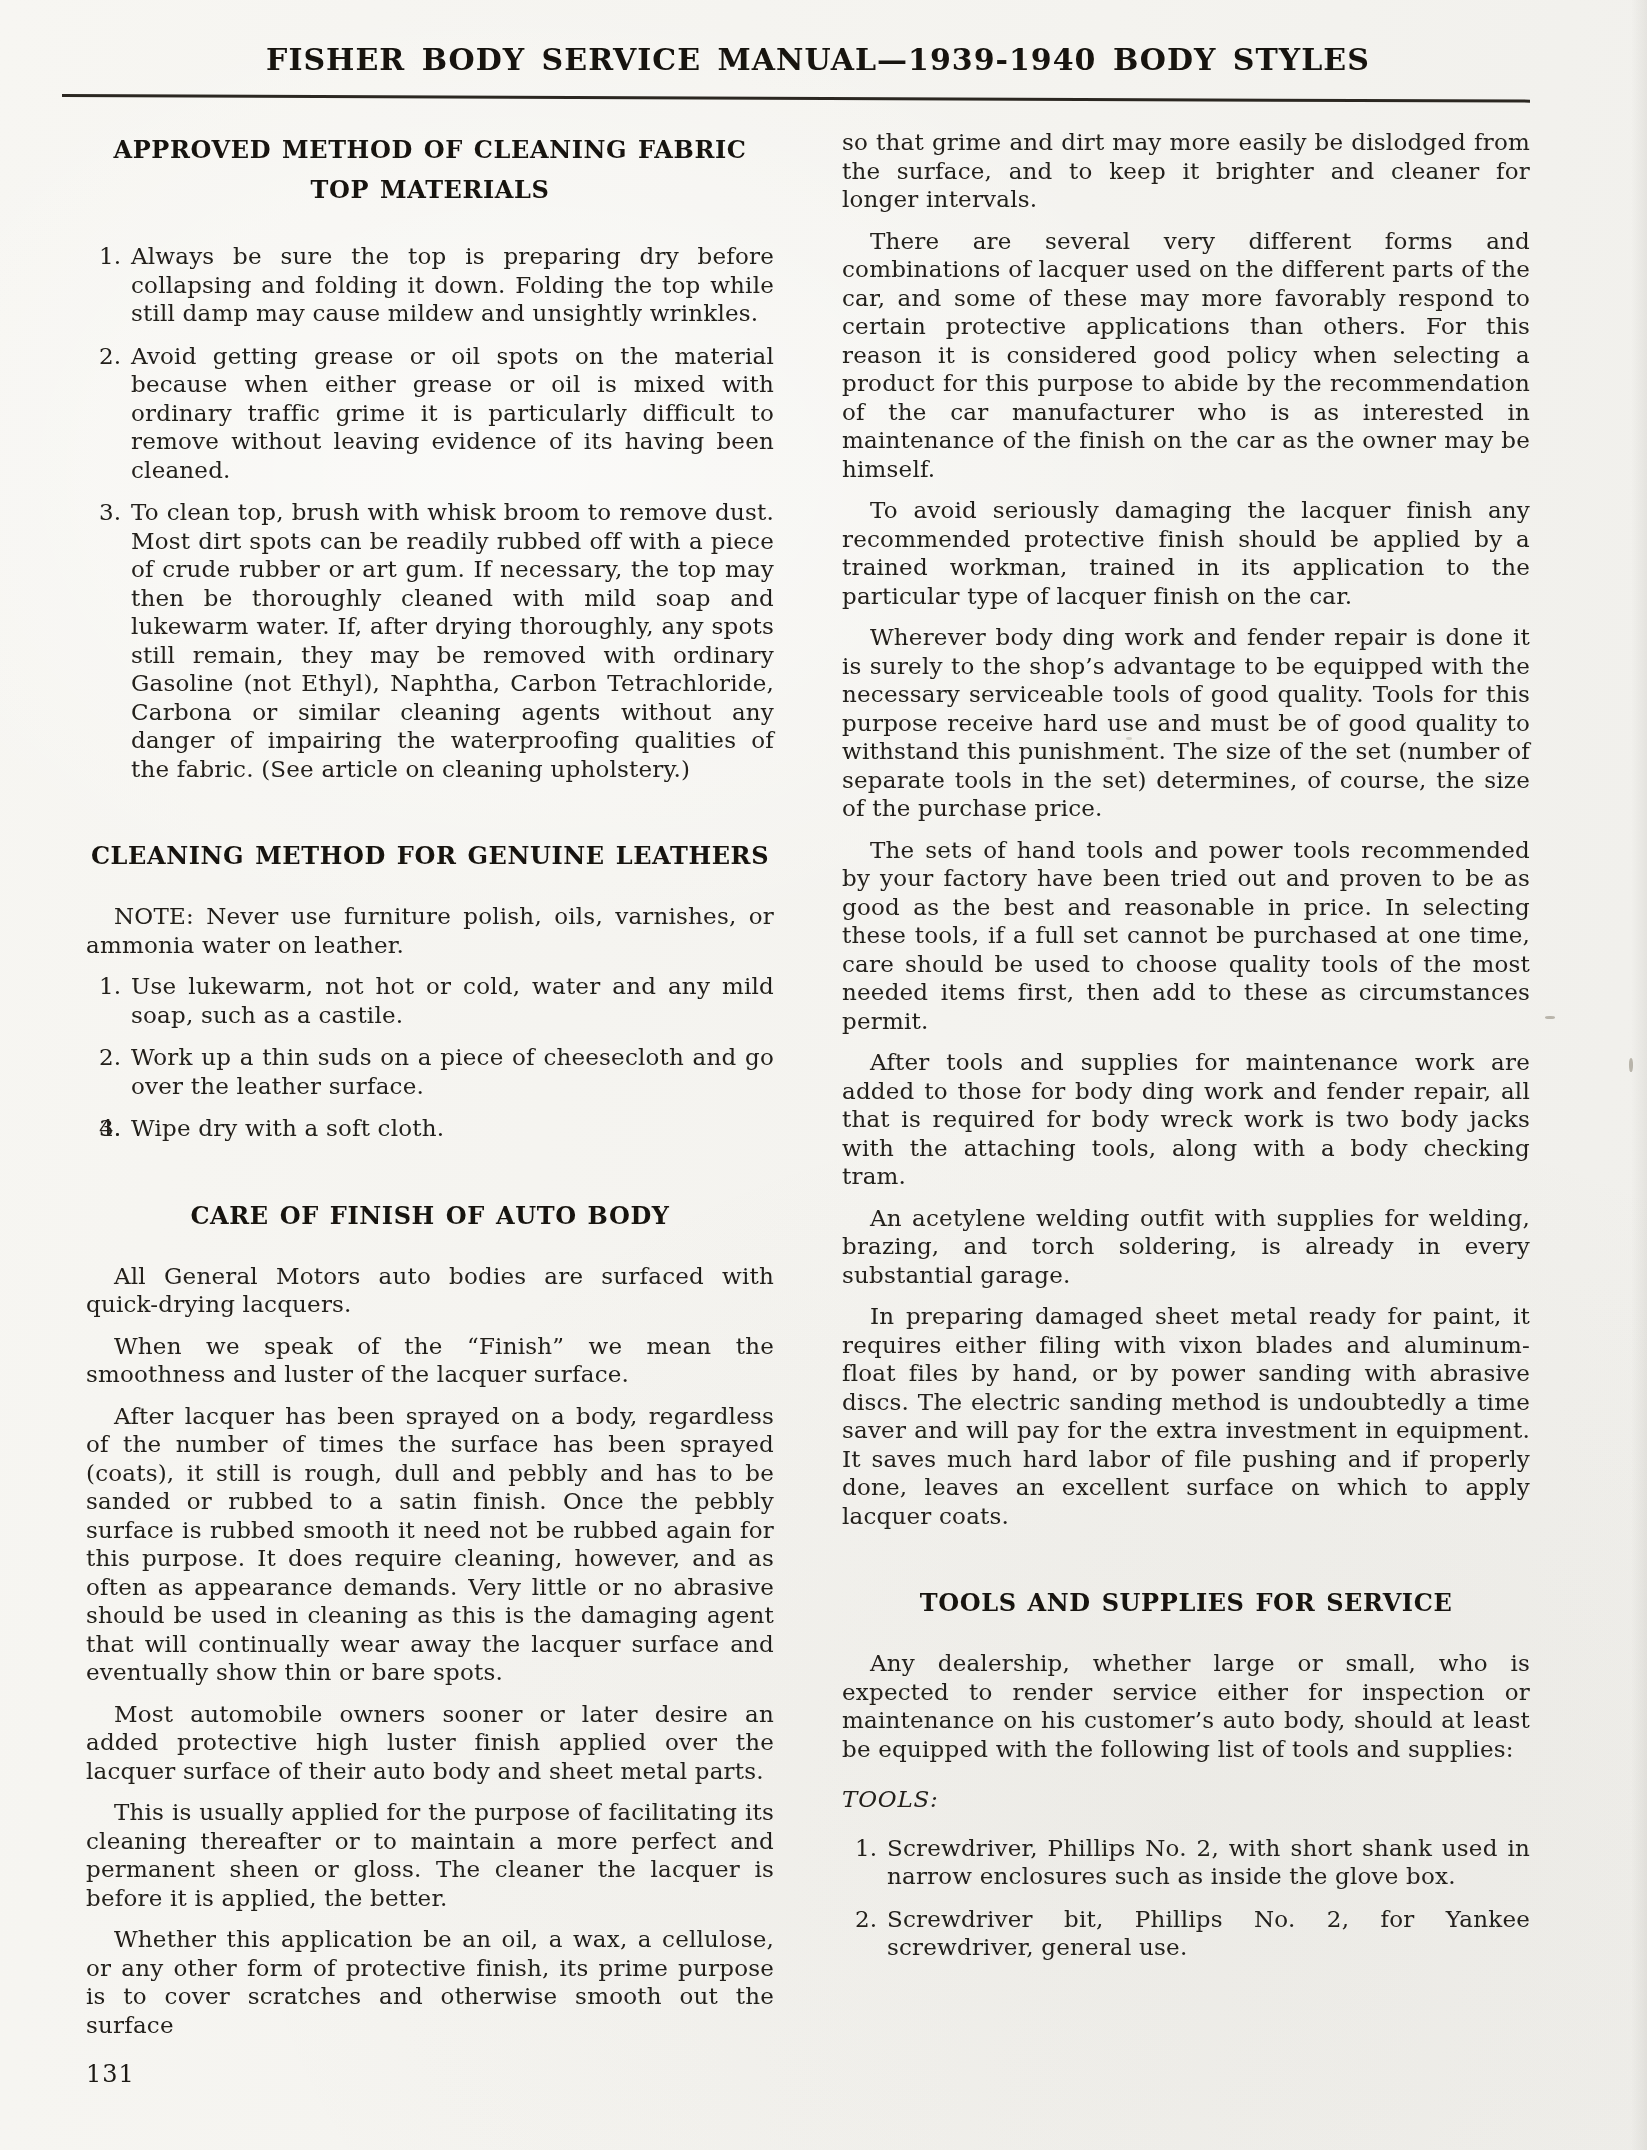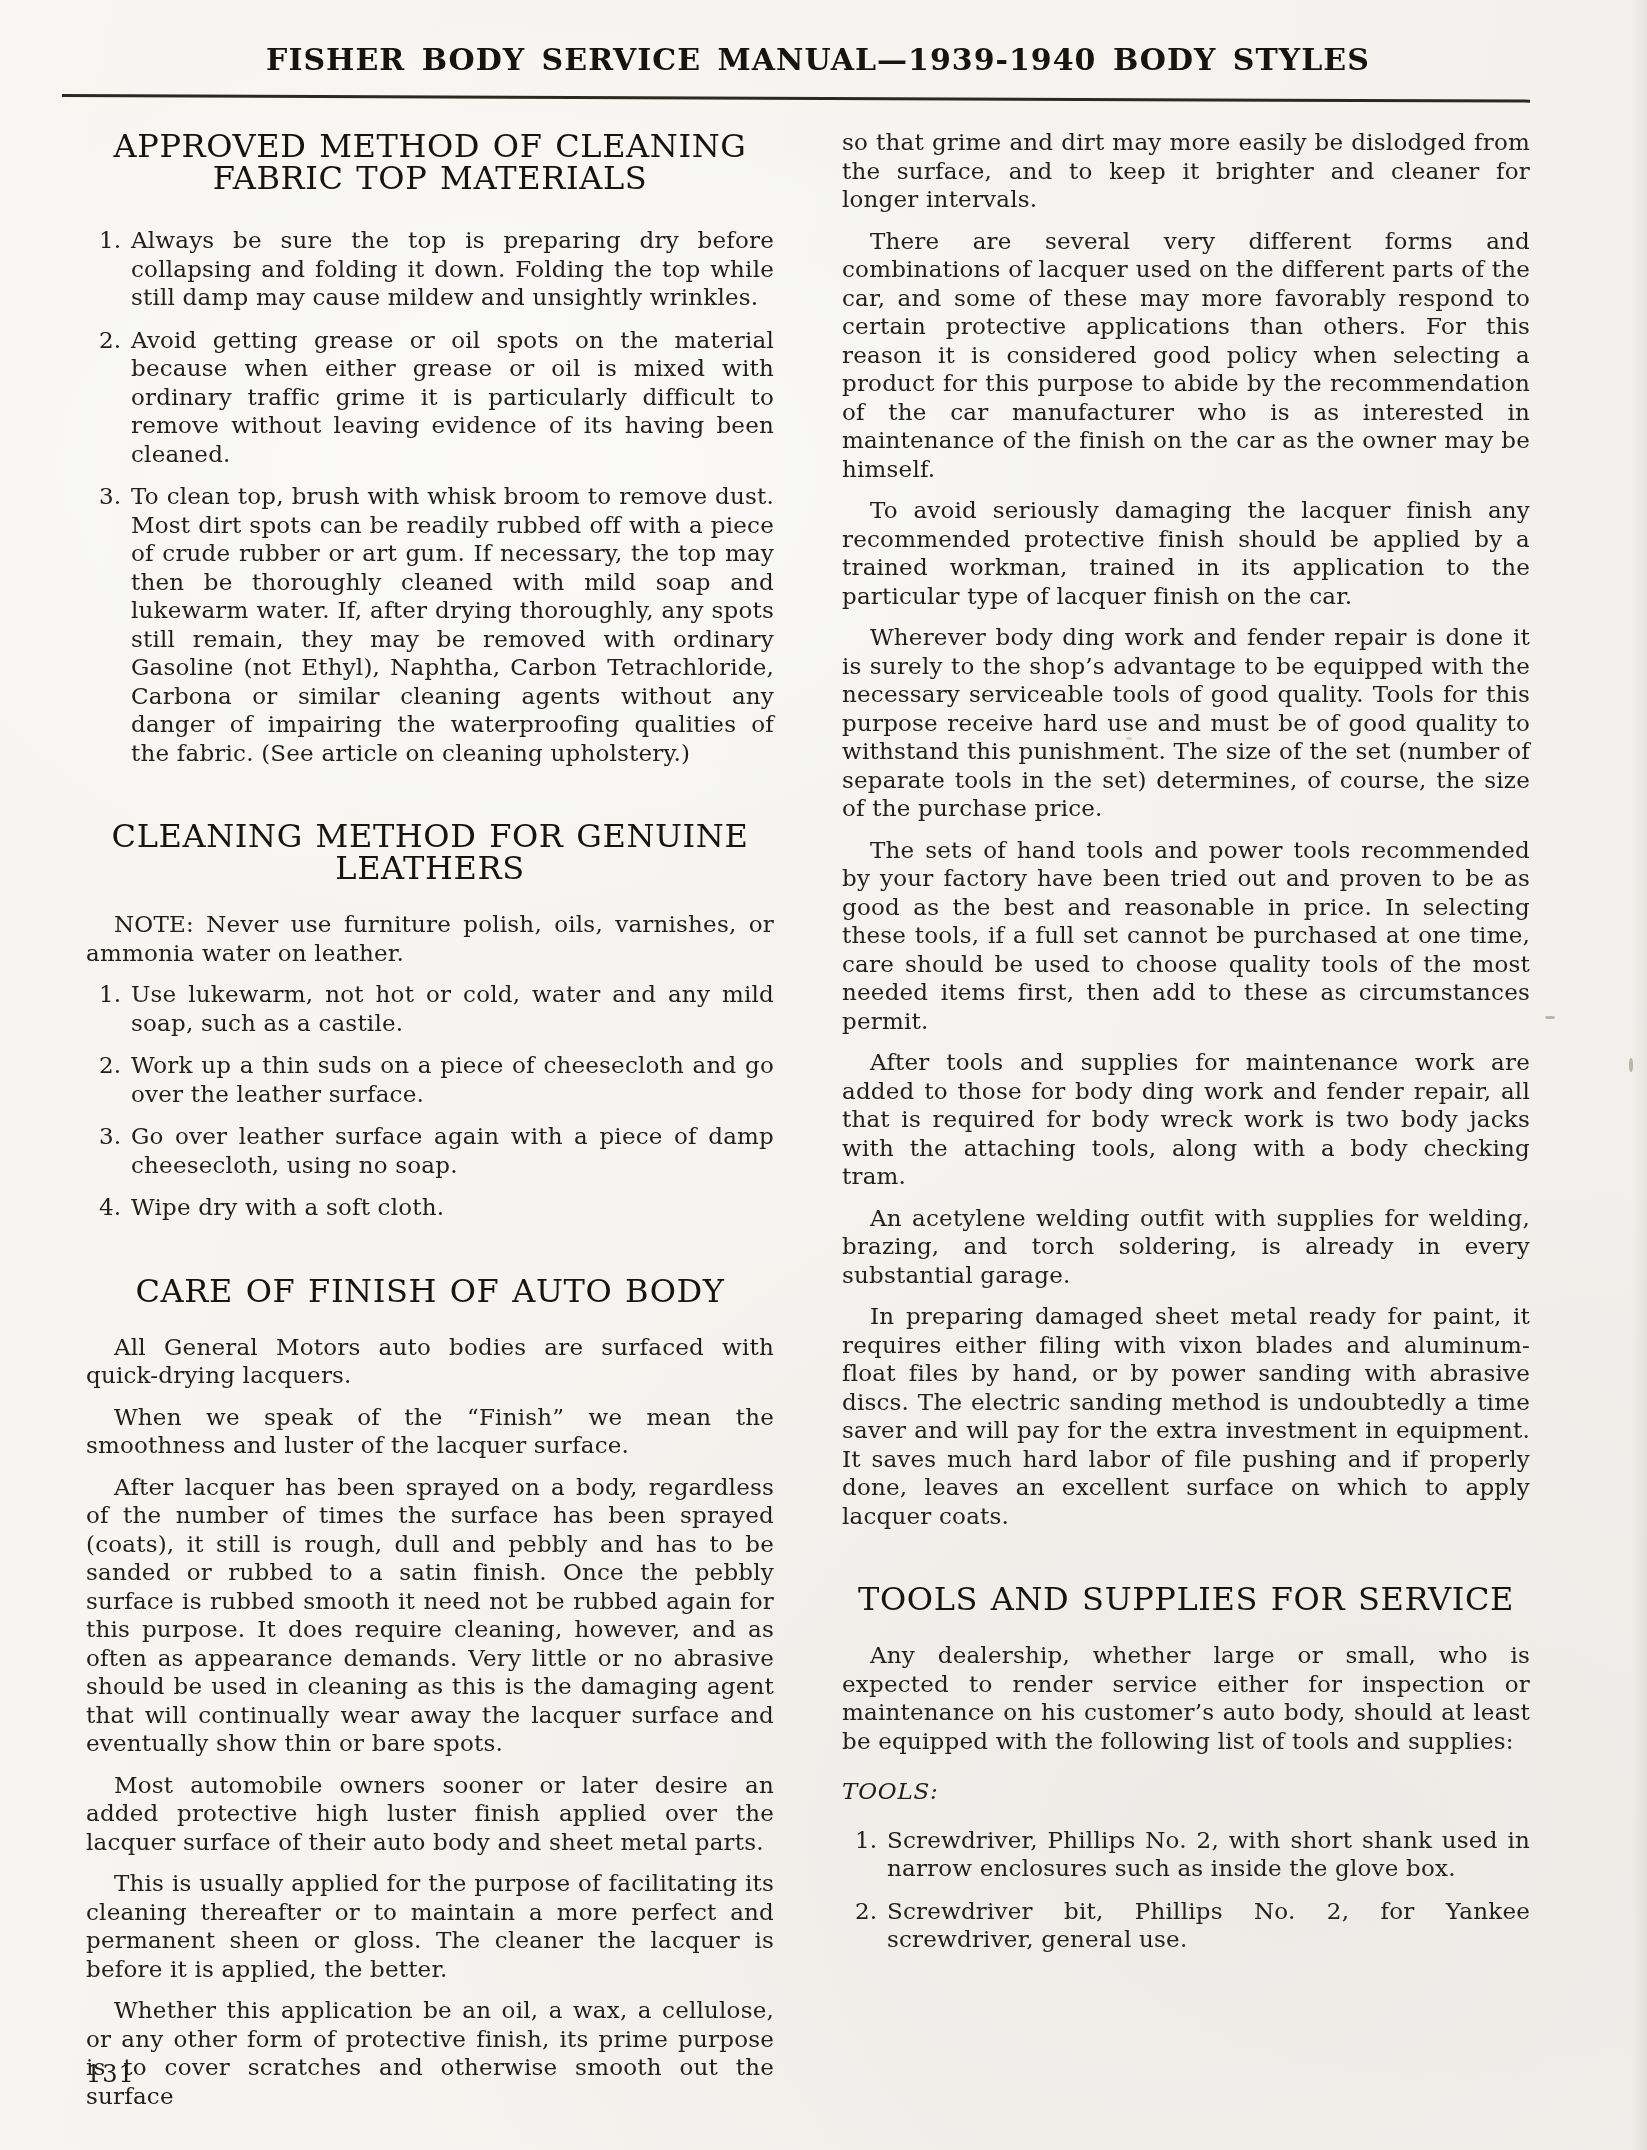--- a/index.html
+++ b/index.html
@@ -38,21 +38,21 @@
   }
   .col {
     width:688px;
     font-size:23px; line-height:28.5px;
     text-align:justify;
     letter-spacing:0.2px;
   }
   .para { margin:0 0 13px 0; text-indent:28px; }
   .para.noindent { text-indent:0; }
   .col-heading {
-    font-size:32px; line-height:32px; font-weight:normal;
+    font-size:24px; line-height:40px; font-weight:bold;
     text-align:center; text-indent:0;
     letter-spacing:0.6px; word-spacing:2px;
     margin:53px 0 26px 0;
     color:#17140f;
   }
   .col-heading.first { margin-top:2px; margin-bottom:32px; }
   .olist { margin:0; }
   .li { position:relative; padding-left:45px; margin:0 0 14px 0; }
   .li .num { position:absolute; left:13px; top:0; }
   .tools-label { margin:22px 0 20px 0; text-indent:0; letter-spacing:0.8px;font-style:italic; }
@@ -101,21 +101,20 @@
         <div class="li">
           <span class="num">1.</span>
           <span class="li-text">Use lukewarm, not hot or cold, water and any mild soap, such as a castile.</span>
         </div>
         <div class="li">
           <span class="num">2.</span>
           <span class="li-text">Work up a thin suds on a piece of cheesecloth and go over the leather surface.</span>
         </div>
         <div class="li">
           <span class="num">3.</span>
-          <span class="li-text">Go over leather surface again with a piece of damp cheesecloth, using no soap.</span>
         </div>
         <div class="li">
           <span class="num">4.</span>
           <span class="li-text">Wipe dry with a soft cloth.</span>
         </div>
       </div>
 
       <h2 class="col-heading">CARE OF FINISH OF AUTO BODY</h2>
       <p class="para">All General Motors auto bodies are surfaced with quick-drying lacquers.</p>
       <p class="para">When we speak of the “Finish” we mean the smoothness and luster of the lacquer surface.</p>

